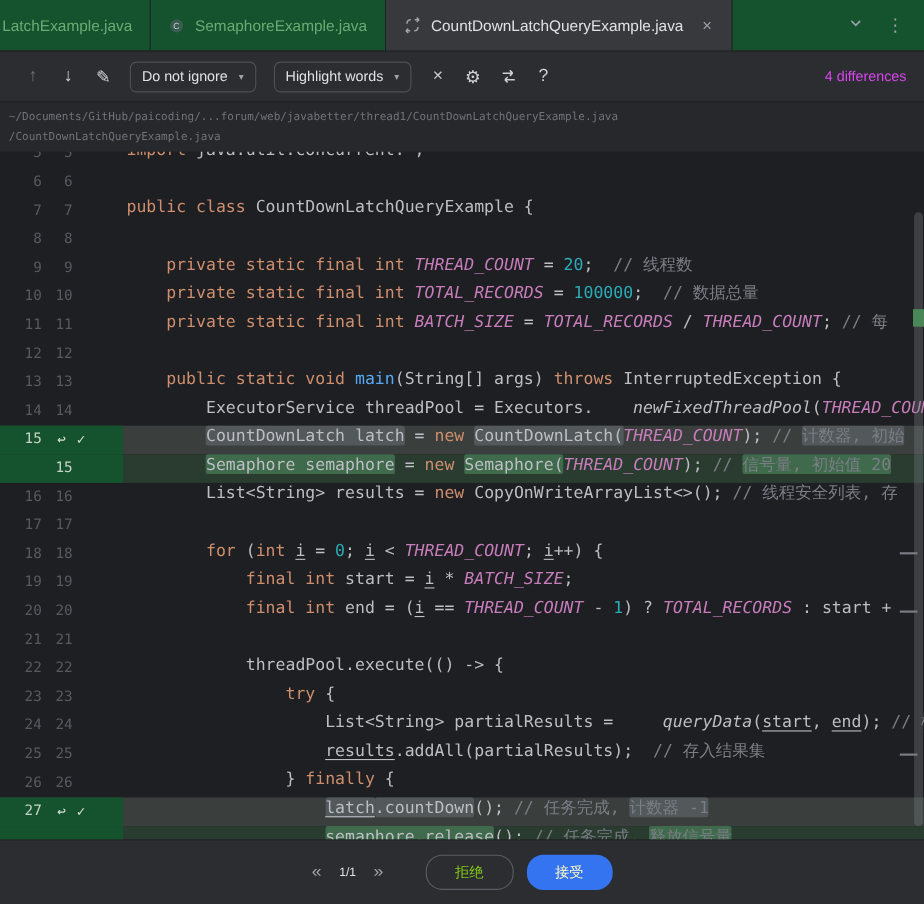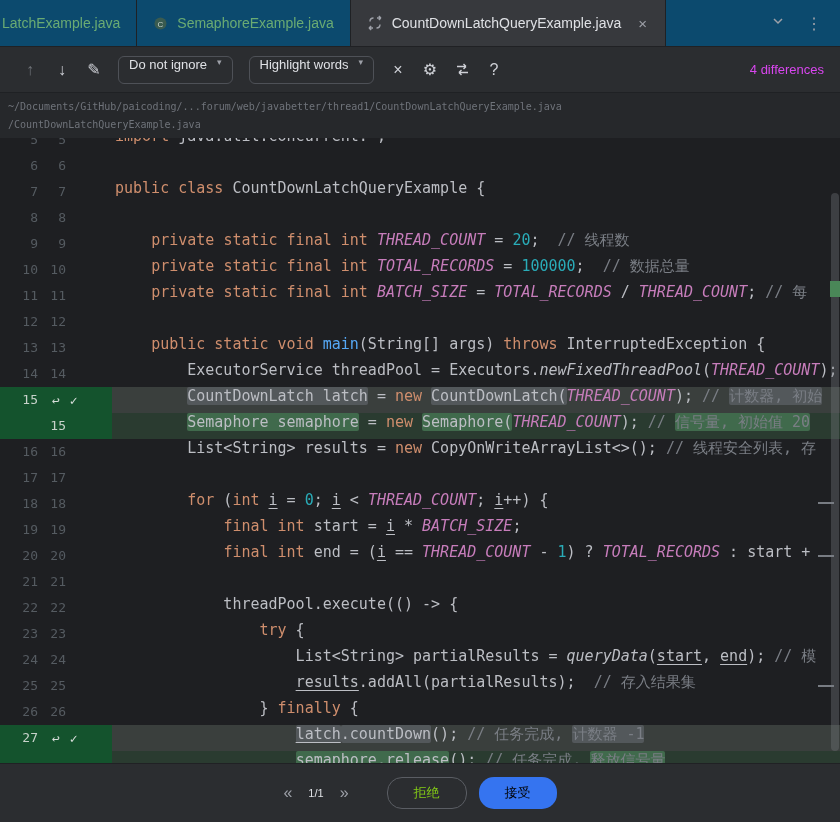--- a/index.html
+++ b/index.html
@@ -5,39 +5,39 @@
   * { box-sizing: border-box; }
   html,body { margin:0; padding:0; }
   body {
     width:840px; height:822px; overflow:hidden;
     background:#1E1F22; color:#BCBEC4;
     font-family:"Liberation Sans", sans-serif;
   }
   .app { width:840px; height:822px; display:flex; flex-direction:column; }
 
   
-  .tabbar { height:46px; flex:none; background:#0c4a6e; display:flex; align-items:stretch;text-align:right; }
+  .tabbar { height:46px; flex:none; background:#14532d; display:flex; align-items:stretch;text-align:right; }
   .tab { display:flex; align-items:center; gap:9px; padding:0 16px; font-size:14px; cursor:default; }
   .tab.first { padding-left:2px; }
   .tab .tab-label { white-space:nowrap; }
   .tab-green { color:#6AAB73; }
   .tab.active { background:#37393D; color:#DFE1E5; }
   .vsep { width:1px; background:#1F2124; margin:0; flex:none; }
   .tclose { color:#9DA0A8; font-size:15px; margin-left:6px; padding:0 2px; }
   .ticon { display:flex; align-items:center; }
   .tabbar-right { margin-left:auto; display:flex; align-items:center; gap:20px; padding:0 18px 0 10px; color:#9DA0A8; }
   .kebab { font-size:16px; color:#9DA0A8; }
 
   
   .toolbar { height:46px; flex:none; background:#2B2D30; border-top:1px solid #202124;
              display:flex; align-items:center; padding:0 16px; gap:4px; }
   .tbtn { width:28px; height:28px; display:flex; align-items:center; justify-content:center;
           color:#CED0D6; font-size:16px; border-radius:4px; flex:none; }
   .tbtn.disabled { color:#6E7277; }
-  .dropdown { height:28px; border:1px solid #4E5157; border-radius:6px; display:flex; align-items:flex-start;
+  .dropdown { height:28px; border:1px solid #4E5157; border-radius:6px; display:flex; align-items:center;
               gap:10px; padding:0 10px; font-size:13px; color:#DFE1E5; margin:0 6px; white-space:nowrap; }
   .chev { font-size:9px; color:#9DA0A8; }
   .diff-count { margin-left:auto; font-size:13px; color:#d946ef; white-space:nowrap; }
 
   
   .pathbar { flex:none; background:#26282B; border-top:1px solid #1F2124; padding:5px 8px 4px 8px;
              font-family:"DejaVu Sans Mono", monospace; font-size:10px; line-height:18px; color:#6F737A; }
   .pathbar div { white-space:nowrap; overflow:hidden; }
 
   
@@ -56,40 +56,40 @@
   .crow.changed { background:#3A3F3D; }
   .crow.inserted { background:#2A3B30; }
   .crow.changed .gutter, .crow.inserted .gutter { background:#14532d; color:#C7D2CA; }
 
   .seg.kw { color:#CF8E6D; }
   .seg.def { color:#BCBEC4; }
   .seg.const { color:#C77DBB; font-style:italic; }
   .seg.num { color:#2AACB8; }
   .seg.cmt { color:#7A7E85; }
   .seg.mth { color:#56A8F5; }
-  .seg.ital { font-style:italic; }
+  .seg.ital { font-style:italic;margin-left:36px; }
   .seg.ul { text-decoration:underline; text-underline-offset:3px; }
   .seg.hlc { background:#53585B; border-radius:2px; }
   .seg.hli { background:#406A4C; border-radius:2px; }
 
   .scrollbar-thumb { position:absolute; right:1px; top:55px; width:8px; height:558px;
                      background:rgba(120,124,130,0.35); border-radius:4px; }
   .map-mark { position:absolute; right:6px; width:16px; height:2px; background:#787C83; }
   .map-insert { position:absolute; right:0; top:143px; width:10px; height:16px; background:#4A8758; }
 
   
   .footer { height:59px; flex:none; background:#2B2D30; border-top:1px solid #202124;
             display:flex; align-items:center; justify-content:center; gap:12px; }
   .nav-group { display:flex; align-items:center; gap:16px; margin-right:26px;
                color:#9DA0A8; font-size:16px; }
   .nav-pos { color:#DFE1E5; font-size:11px; }
   .btn { height:32px; border-radius:15px; font-size:13px; display:flex; align-items:center;
          padding:0 26px; font-family:"Liberation Sans", sans-serif; }
   .btn-reject { background:transparent; border:1px solid #5A5D63; color:#84cc16; }
-  .btn-accept { background:#3574F0; border:none; color:#000000; }
+  .btn-accept { background:#3574F0; border:none; color:#fef9c3; }
 </style>
 </head>
 <body>
 
 <div class="app">
 
   <div class="tabbar">
     <div class="tab first">
       <span class="tab-label tab-green">LatchExample.java</span>
     </div>

